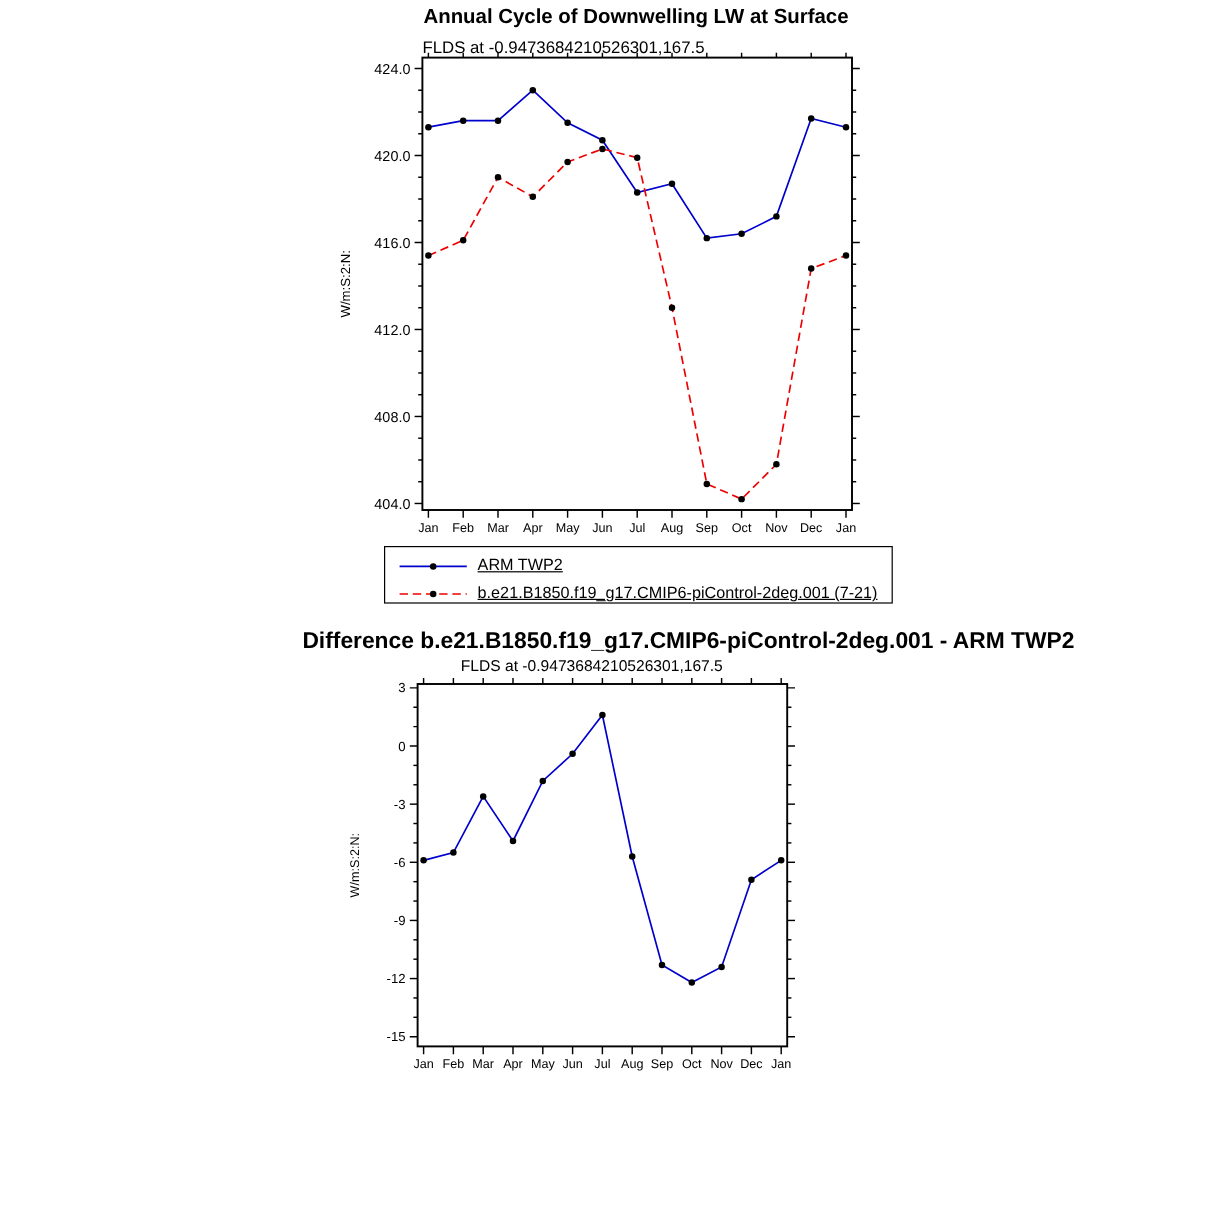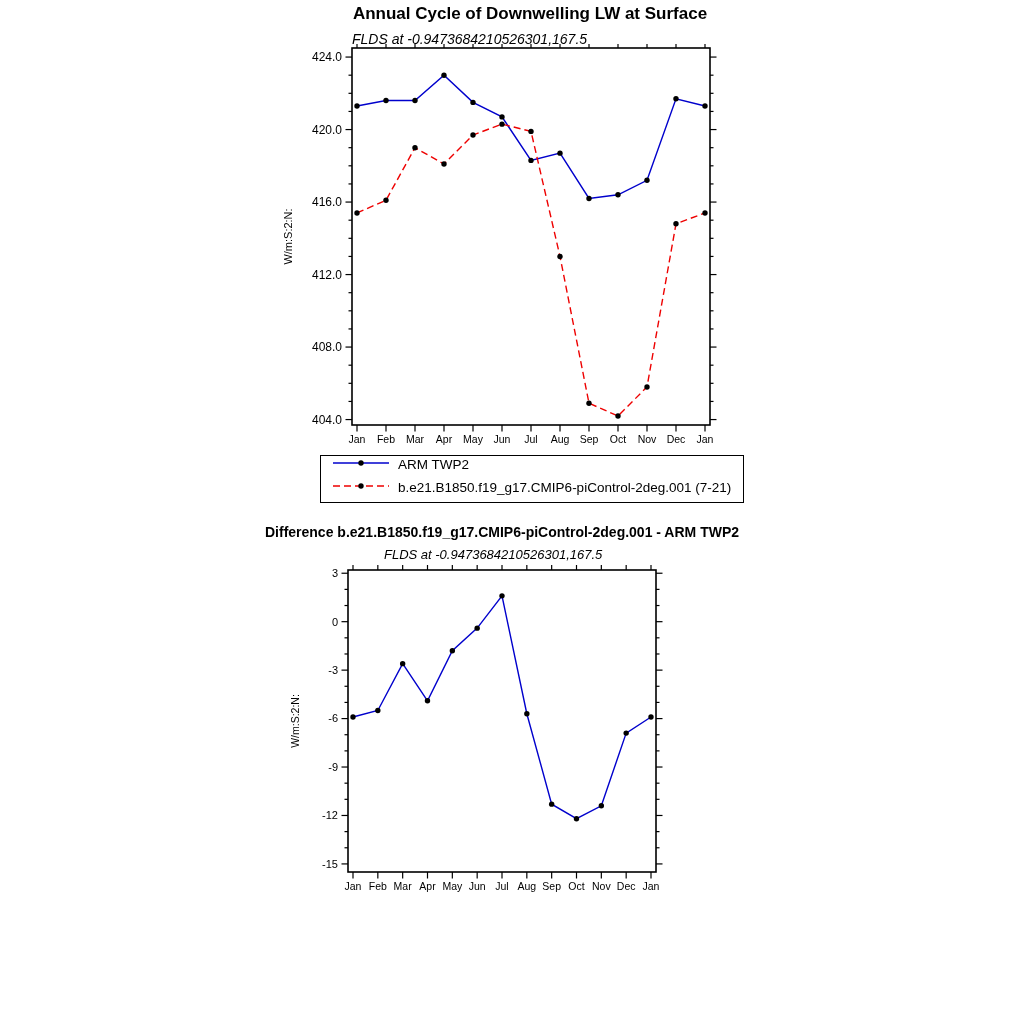--- a/index.html
+++ b/index.html
@@ -3,33 +3,33 @@
 <meta charset="utf-8">
 <style>
   html,body{margin:0;padding:0;}
   body{
     width:1024px;height:1024px;background:#ffffff;
     font-family:"Liberation Sans","DejaVu Sans",sans-serif;
     position:relative;overflow:hidden;color:#000;
   }
   .abs{position:absolute;}
   .chart-title{font-weight:bold;text-align:center;white-space:nowrap;}
-  .chart-subtitle{white-space:nowrap;font-style:italic;}
+  .chart-subtitle{white-space:nowrap;}
   #title1{left:280px;top:4px;width:500px;font-size:17px;}
   #subtitle1{left:352px;top:31px;font-size:14px;}
   #svg1{left:280px;top:44px;}
   #legend-box{
     left:320px;top:455px;width:424px;height:48px;
     border:1px solid #000;background:#fff;
     display:flex;flex-direction:column;justify-content:center;
     padding-left:10px;box-sizing:border-box;gap:2px;
   }
-  .legend-row{display:flex;align-items:flex-start;gap:7px;height:21px;}
+  .legend-row{display:flex;align-items:flex-end;gap:7px;height:21px;text-decoration:underline;}
   .legend-label{font-size:13.5px;white-space:nowrap;}
-  #title2{left:252px;top:524px;width:500px;font-size:14px;}
+  #title2{left:252px;top:524px;width:500px;font-size:19px;}
   #subtitle2{left:384px;top:547px;font-size:13px;}
   #svg2{left:285px;top:565px;}
   svg text{fill:#000;}
 </style>
 </head>
 <body>
 
 <div>
 
   <div class="abs chart-title" id="title1">Annual Cycle of Downwelling LW at Surface</div>

